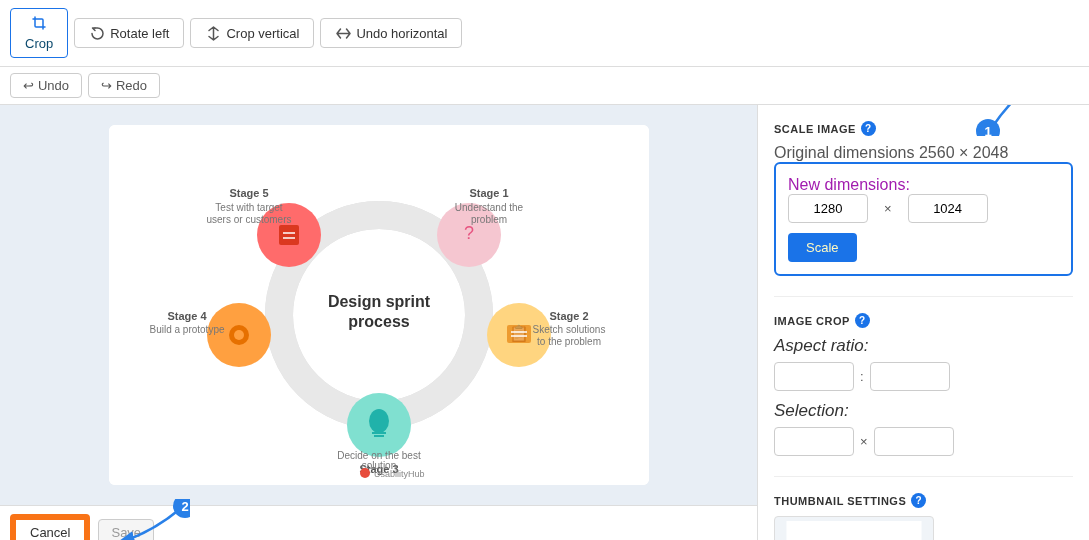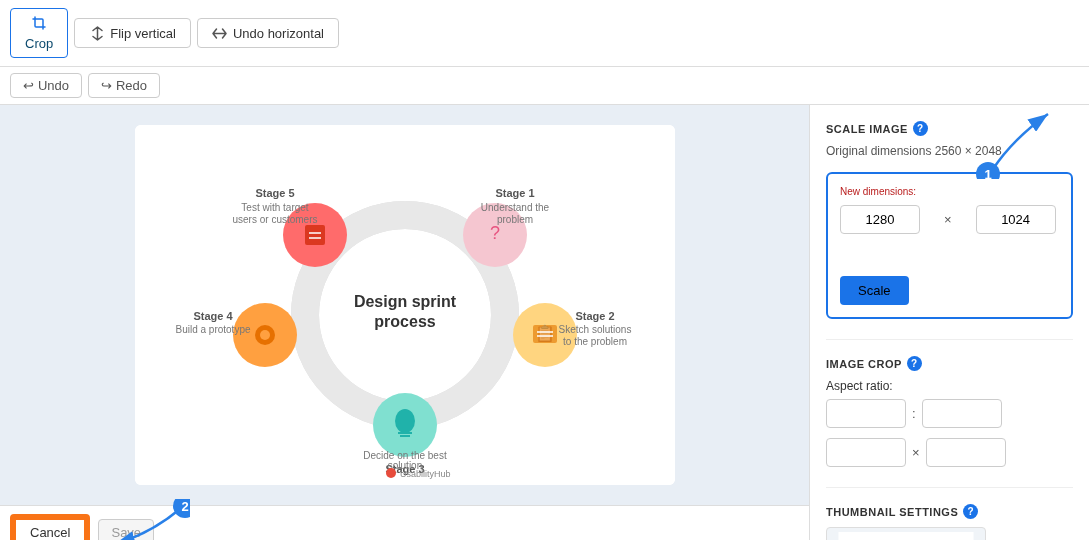--- a/index.html
+++ b/index.html
@@ -139,21 +139,21 @@
       border: 1px solid #ccc;
       border-radius: 4px;
       background: #f5f5f5;
       cursor: pointer;
       font-size: 13px;
       color: #999;
     }
 
     
     .right-panel {
-      width: 280px;
+      width: 332px;
       background: #fff;
       border-left: 1px solid #ddd;
       overflow-y: auto;
       flex-shrink: 0;
       padding: 16px;
     }
     .panel-section {
       margin-bottom: 20px;
     }
     .panel-section-title {
@@ -179,69 +179,68 @@
       justify-content: center;
       cursor: pointer;
       font-weight: 700;
     }
     .panel-divider {
       border: none;
       border-top: 1px solid #eee;
       margin: 16px 0;
     }
     .original-dims {
-      font-size: 12px;
+      font-size: 16px;
       color: #555;
-      margin-bottom: 14px;
+      margin-bottom: 0;
     }
     .scale-box {
       border: 2px solid #1a73e8;
       border-radius: 6px;
       padding: 12px;
       position: relative;
     }
     .new-dims-label {
-      font-size: 10px;
-      color: #b91c1c;
-      margin-bottom: 8px;
+      font-size: 16px;
+      color: #a21caf;
     }
     .dims-row {
       display: flex;
       align-items: center;
-      gap: 24px;
+      gap: 16px;
       margin-bottom: 10px;
     }
     .dim-input {
       width: 80px;
       padding: 6px 8px;
       border: 1px solid #ccc;
       border-radius: 4px;
       font-size: 13px;
       text-align: center;
     }
     .dim-x {
       font-size: 13px;
       color: #555;
     }
     .scale-btn {
       padding: 7px 18px;
       background: #1a73e8;
-      color: #000000;
+      color: #fef9c3;
       border: none;
       border-radius: 4px;
       cursor: pointer;
       font-size: 13px;
-      margin-top: 32px;
     }
 
     
     .field-label {
-      font-size: 12px;
+      font-size: 17px;
       color: #333;
       margin-bottom: 6px;
+      font-style: italic;
     }
     .ratio-row {
       display: flex;
       align-items: center;
       gap: 6px;
       margin-bottom: 10px;
     }
     .ratio-input {
       width: 80px;
       padding: 6px 8px;
@@ -278,24 +277,33 @@
       <svg width="15" height="15" viewBox="0 0 15 15" fill="none">
         <path d="M3 1v9a1 1 0 001 1h9" stroke="#1a73e8" stroke-width="1.5" stroke-linecap="round"></path>
         <path d="M1 3h9a1 1 0 011 1v9" stroke="#1a73e8" stroke-width="1.5" stroke-linecap="round"></path>
       </svg>
     </span>
     <span>Crop</span>
   </button>
   <button class="toolbar-btn">
     <span class="toolbar-icon">
       <svg width="15" height="15" viewBox="0 0 15 15" fill="none">
+        <path d="M2 7.5a5.5 5.5 0 105.5-5.5H5" stroke="#555" stroke-width="1.5" stroke-linecap="round"></path>
+        <path d="M5 4.5L2.5 2 5 2" stroke="#555" stroke-width="1.5" stroke-linecap="round" stroke-linejoin="round"></path>
+      </svg>
+    </span>
+    <span>Rotate left</span>
+  </button>
+  <button class="toolbar-btn">
+    <span class="toolbar-icon">
+      <svg width="15" height="15" viewBox="0 0 15 15" fill="none">
         <path d="M7.5 1v13M3 4.5L7.5 1 12 4.5M3 10.5L7.5 14 12 10.5" stroke="#555" stroke-width="1.5" stroke-linecap="round" stroke-linejoin="round"></path>
       </svg>
     </span>
-    <span>Flip vertical</span>
+    <span>Crop vertical</span>
   </button>
   <button class="toolbar-btn">
     <span class="toolbar-icon">
       <svg width="15" height="15" viewBox="0 0 15 15" fill="none">
         <path d="M1 7.5h13M4.5 3L1 7.5 4.5 12M10.5 3L14 7.5 10.5 12" stroke="#555" stroke-width="1.5" stroke-linecap="round" stroke-linejoin="round"></path>
       </svg>
     </span>
     <span>Undo horizontal</span>
   </button>
 </div>
@@ -448,20 +456,23 @@
 
       <div class="field-label">
         <span>Aspect ratio:</span>
       </div>
       <div class="ratio-row">
         <input class="ratio-input" type="text" value="" style="">
         <span class="ratio-colon">:</span>
         <input class="ratio-input" type="text" value="" style="">
       </div>
 
+      <div class="field-label">
+        <span>Selection:</span>
+      </div>
       <div class="ratio-row">
         <input class="ratio-input" type="text" value="" style="">
         <span class="ratio-colon">×</span>
         <input class="ratio-input" type="text" value="" style="">
       </div>
     </div>
 
     <hr class="panel-divider">
 
     <div class="panel-section">

